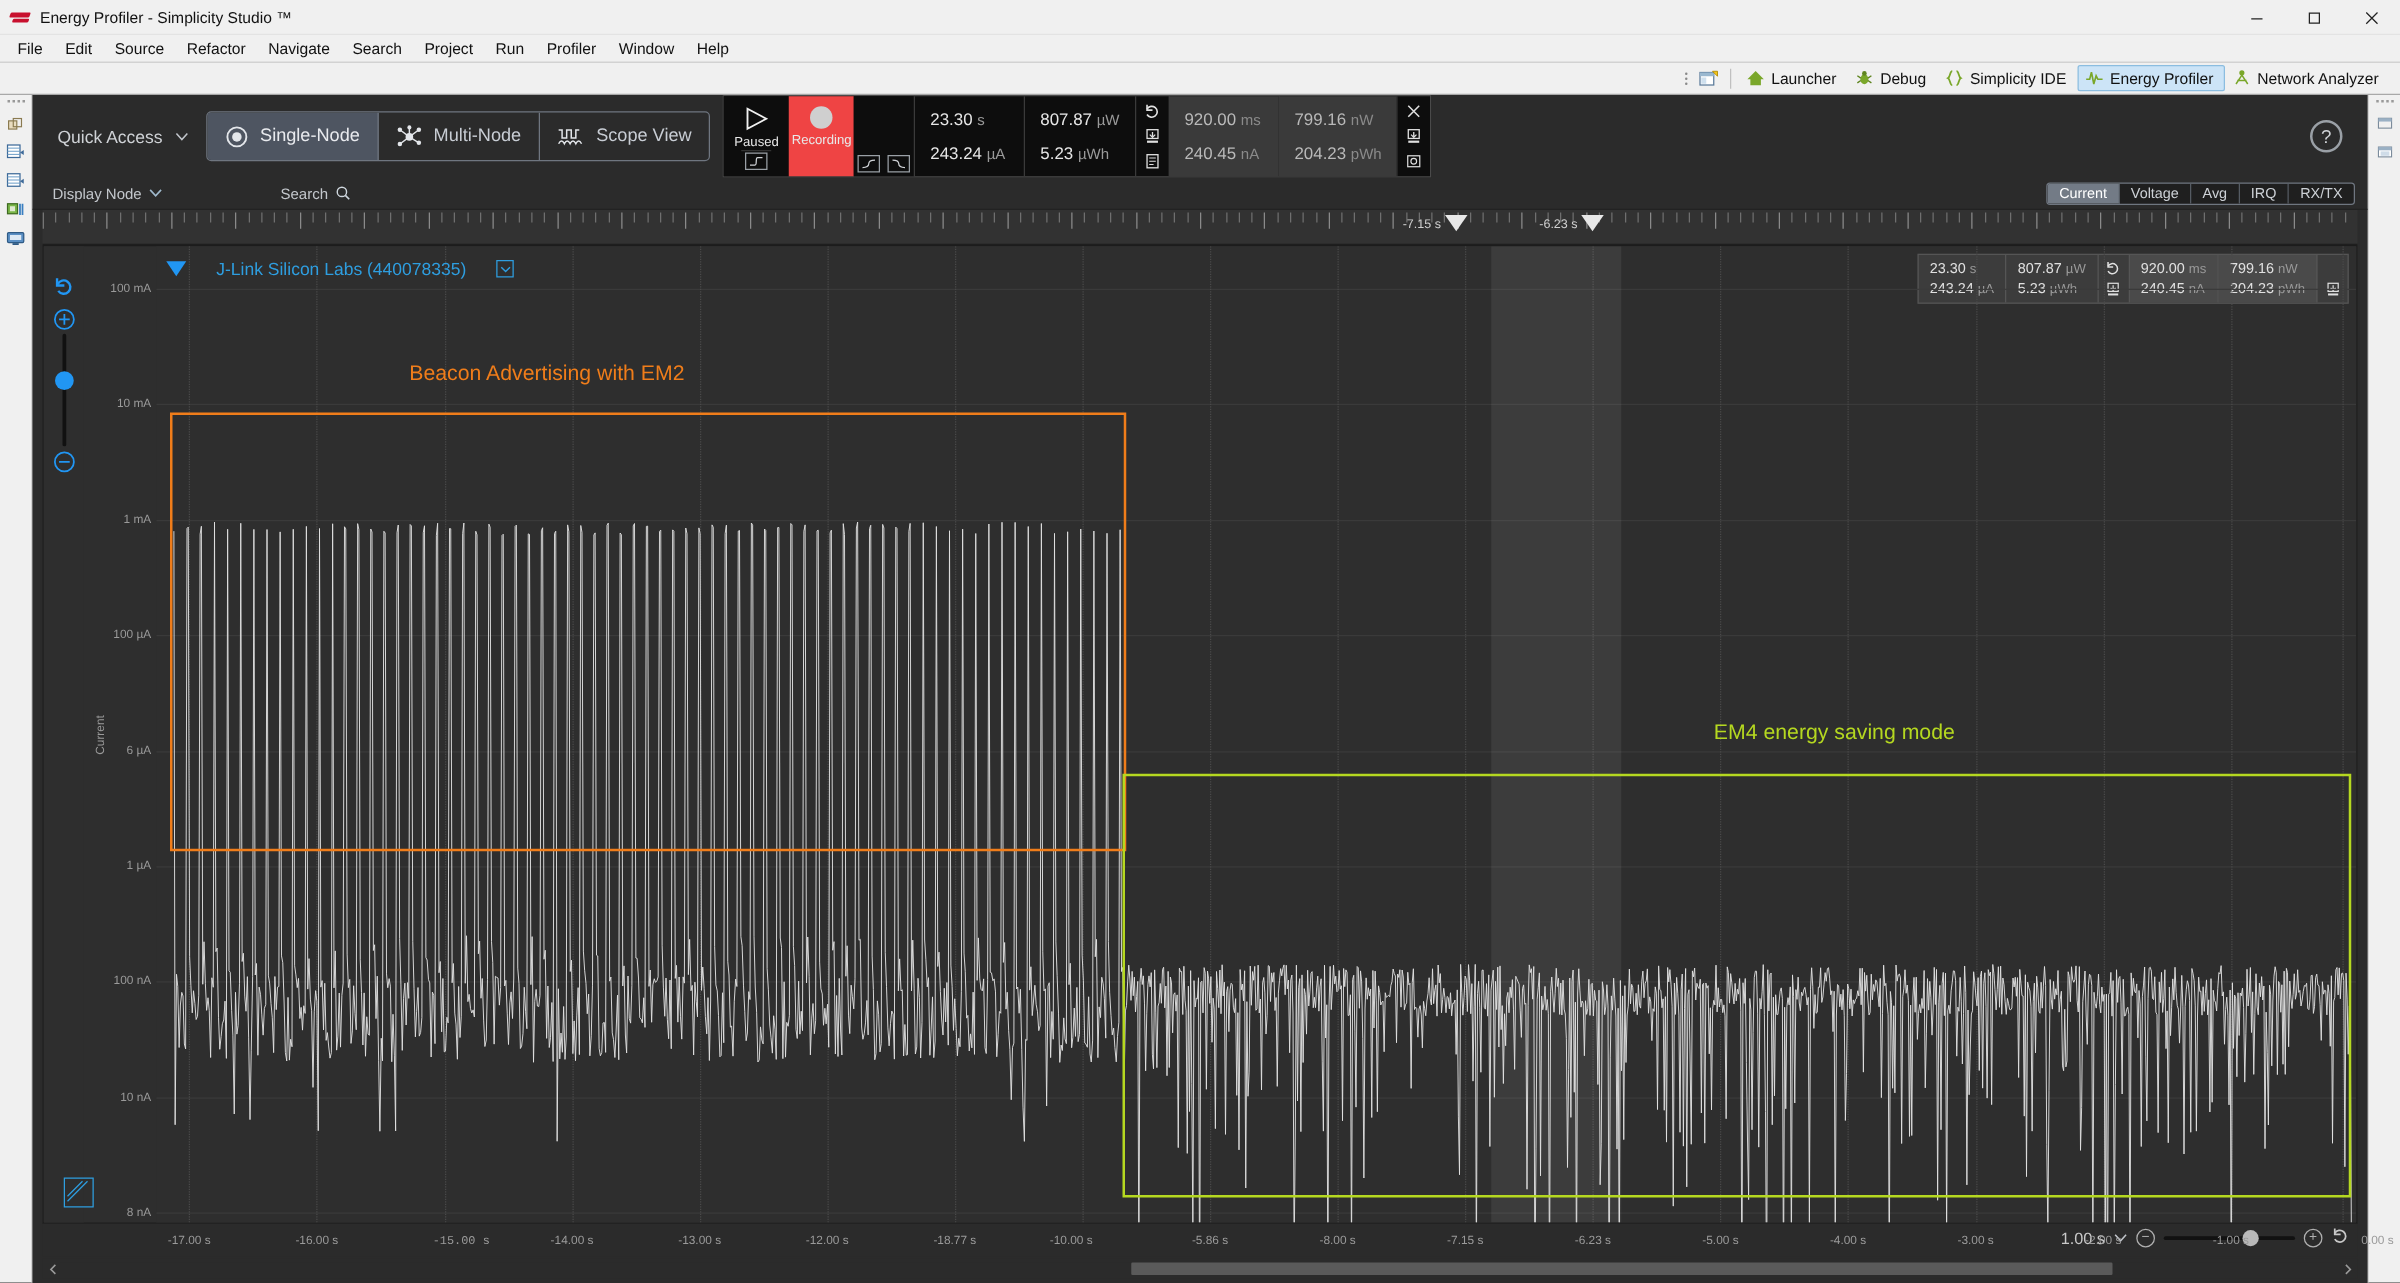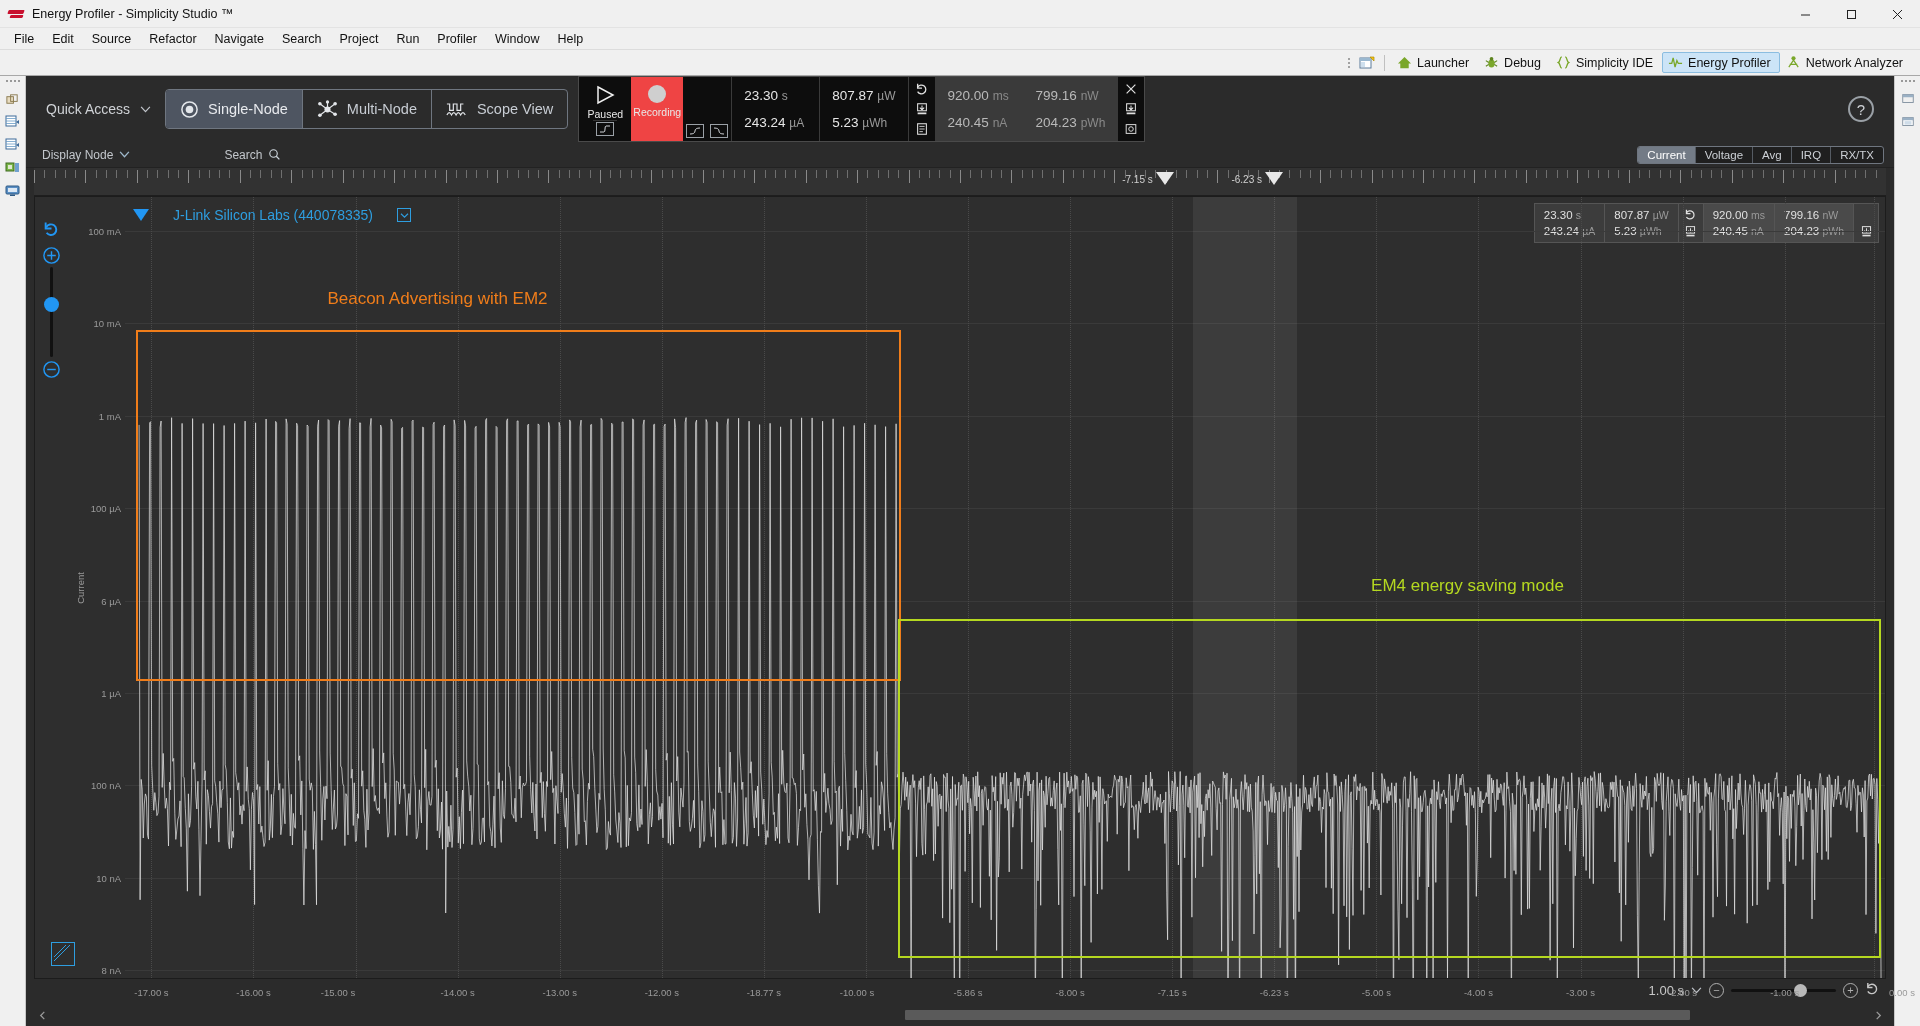--- a/index.html
+++ b/index.html
@@ -812,21 +812,21 @@
       <span class="zc-circ">+</span>
       <span>
         <svg width="15" height="15" viewBox="0 0 16 16">
             <path d="M3 6 A5 5 0 1 1 3 11" fill="none" stroke="#c8c8c8" stroke-width="1.5"></path>
             <path d="M3 2 L3 7 L8 7" fill="none" stroke="#c8c8c8" stroke-width="1.5"></path>
           </svg>
       </span>
     </div>
   <div class="xlab" style="left: 117.4px;">-17.00 s</div>
       <div class="xlab" style="left: 219.48px;">-16.00 s</div>
-      <div class="xlab" style="left: 304px;">-15.00 s</div>
+      <div class="xlab" style="left: 335px; font-family: Liberation Mono, monospace;">-15.00 s</div>
       <div class="xlab" style="left: 423.64px;">-14.00 s</div>
       <div class="xlab" style="left: 525.72px;">-13.00 s</div>
       <div class="xlab" style="left: 627.8px;">-12.00 s</div>
       <div class="xlab" style="left: 729.88px;">-18.77 s</div>
       <div class="xlab" style="left: 823px;">-10.00 s</div>
       <div class="xlab" style="left: 934.04px;">-5.86 s</div>
       <div class="xlab" style="left: 1036.12px;">-8.00 s</div>
       <div class="xlab" style="left: 1138.2px;">-7.15 s</div>
       <div class="xlab" style="left: 1240.28px;">-6.23 s</div>
       <div class="xlab" style="left: 1342.36px;">-5.00 s</div>

